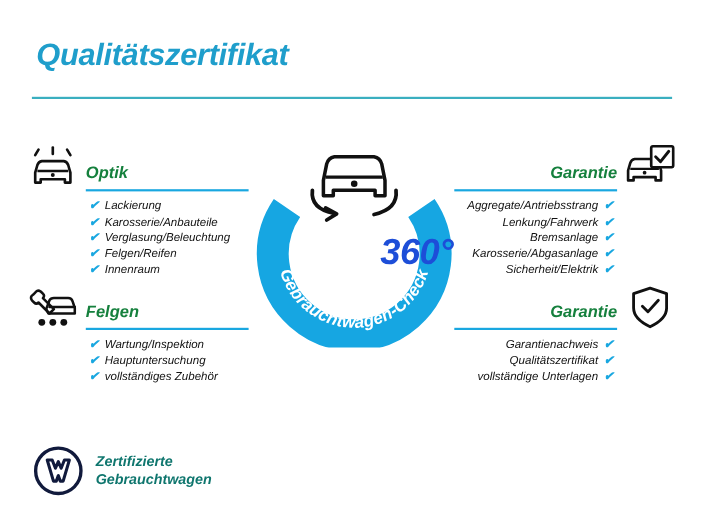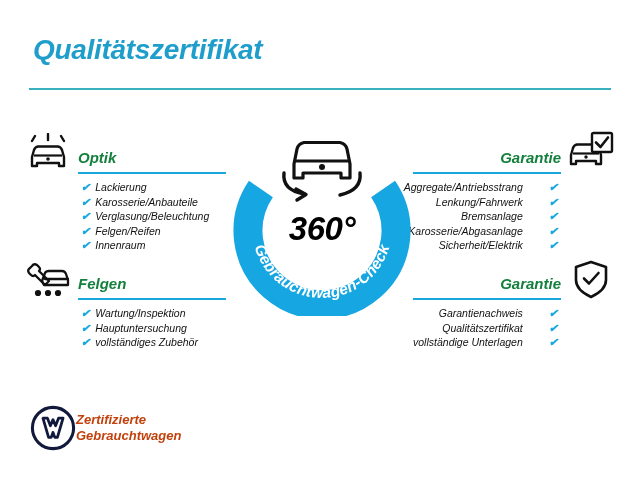--- a/index.html
+++ b/index.html
@@ -56,52 +56,53 @@
   .col-left .sec-title{left:0;}
   .col-left .sec-rule{left:0;right:0;}
   .col-left .list{margin-top:6px;margin-left:3px;}
   .col-left .list li{justify-content:flex-start;}
   .col-left .check{margin-right:5px;}
 
   
   .col-right .sec-title{right:0;}
   .col-right .sec-rule{left:0;right:0;}
   .col-right .list{margin-top:6px;margin-right:3px;}
-  .col-right .list li{justify-content:flex-end;gap:21px;}
+  .col-right .list li{justify-content:flex-end;}
   .col-right .check{margin-left:5px;}
 
   .sec-icon{position:absolute;}
 
   
   #sec-optik{left:78px;top:140px;width:148px;}
   #sec-wartung{left:78px;top:266px;width:148px;}
   #sec-technik{left:413px;top:140px;width:148px;}
   #sec-garantie{left:413px;top:266px;width:148px;}
 
   #icon-optik{left:26px;top:133px;}
   #icon-wartung{left:24px;top:259px;}
   #icon-technik{left:568px;top:131px;}
   #icon-garantie{left:572px;top:259px;}
 
   
   .badge{position:absolute;left:232px;top:116px;width:180px;height:200px;}
   .badge svg{display:block;}
   .deg{
     position:absolute;left:0;right:0;top:94px;
-    text-align:center;
-    font-size:33px;font-weight:bold;color:#000000;
+    text-align:right;
+    font-size:33px;font-weight:bold;color:#1d4ed8;
     letter-spacing:-0.5px;
   }
 
   
   .footer{position:absolute;left:30px;top:405px;display:flex;align-items:center;}
   .vw-mark{width:46px;height:46px;}
   .vw-text{
+    margin-left:11px;
     font-size:13px;font-weight:bold;line-height:16px;
-    color:#c2410c;
+    color:#0f766e;
     white-space:nowrap;
   }
 </style>
 </head>
 <body>
 
 <div class="page">
 
   <div class="title">Qualitätszertifikat</div>
   <div class="title-rule"></div>

